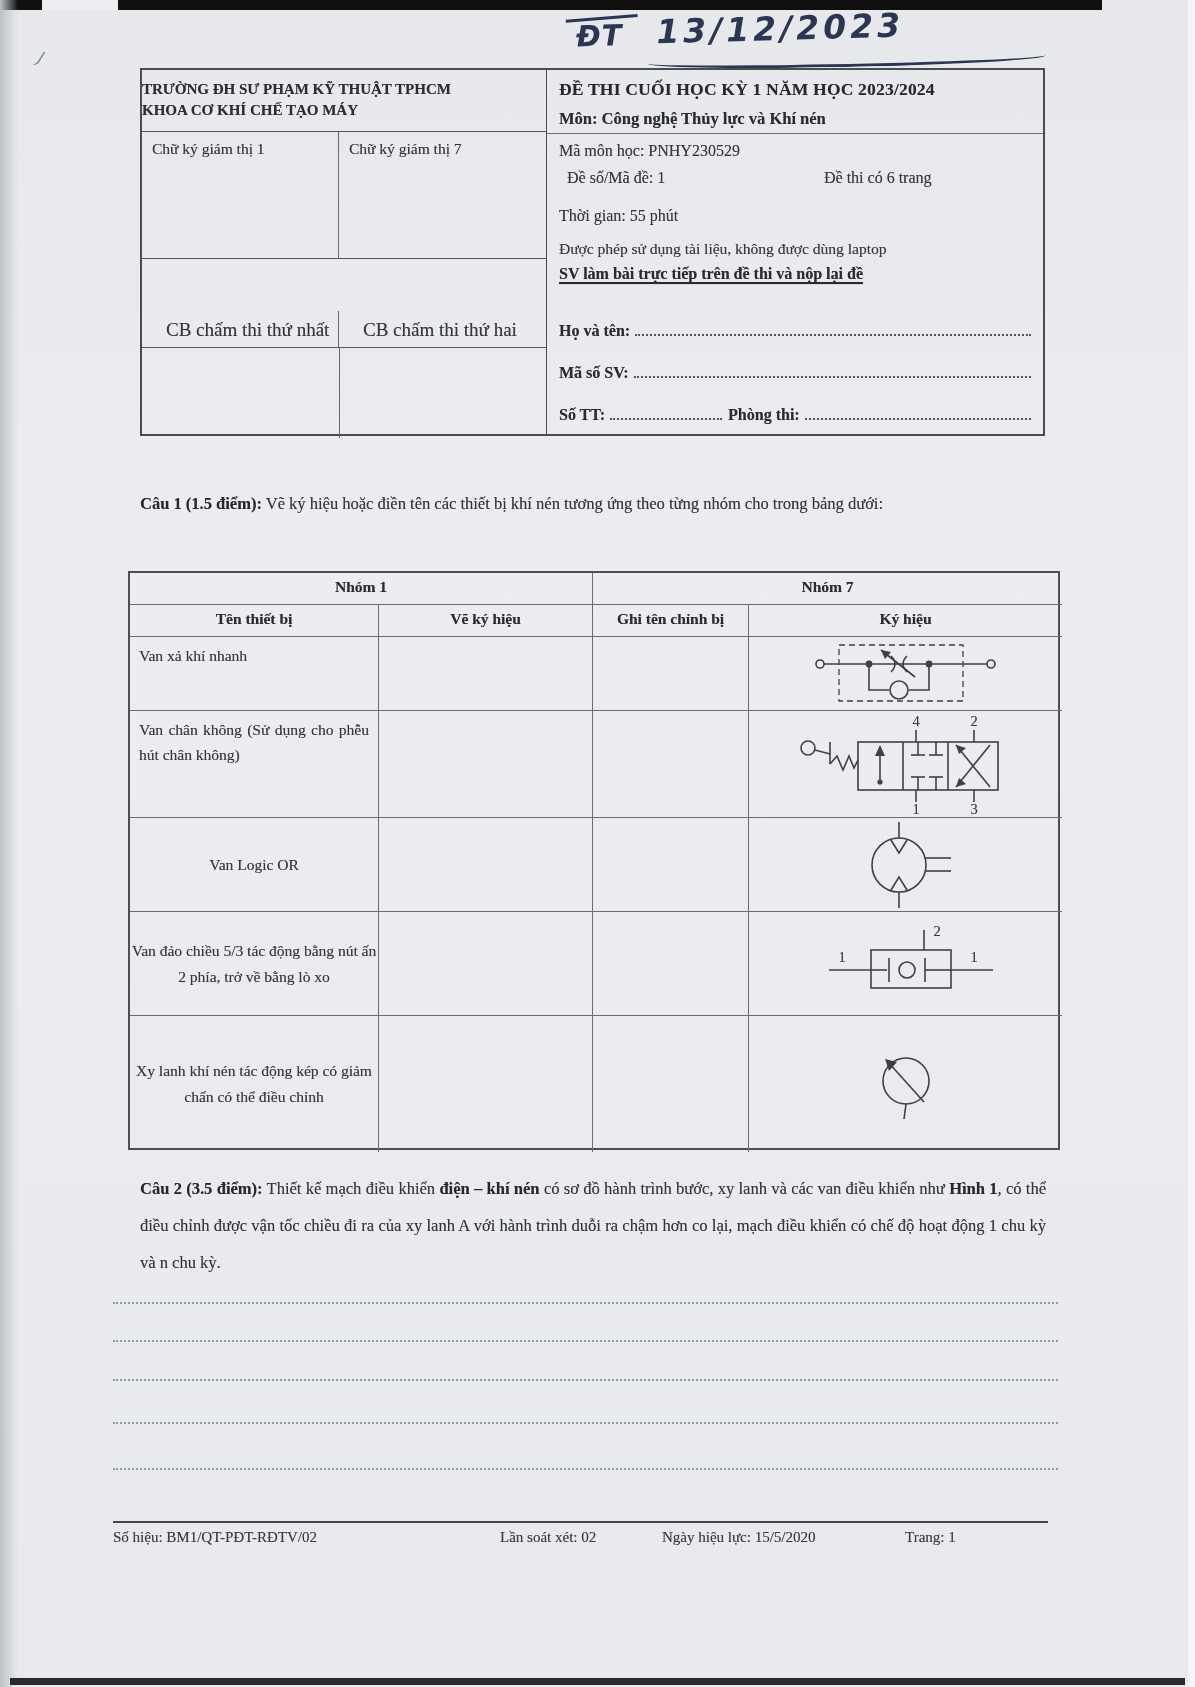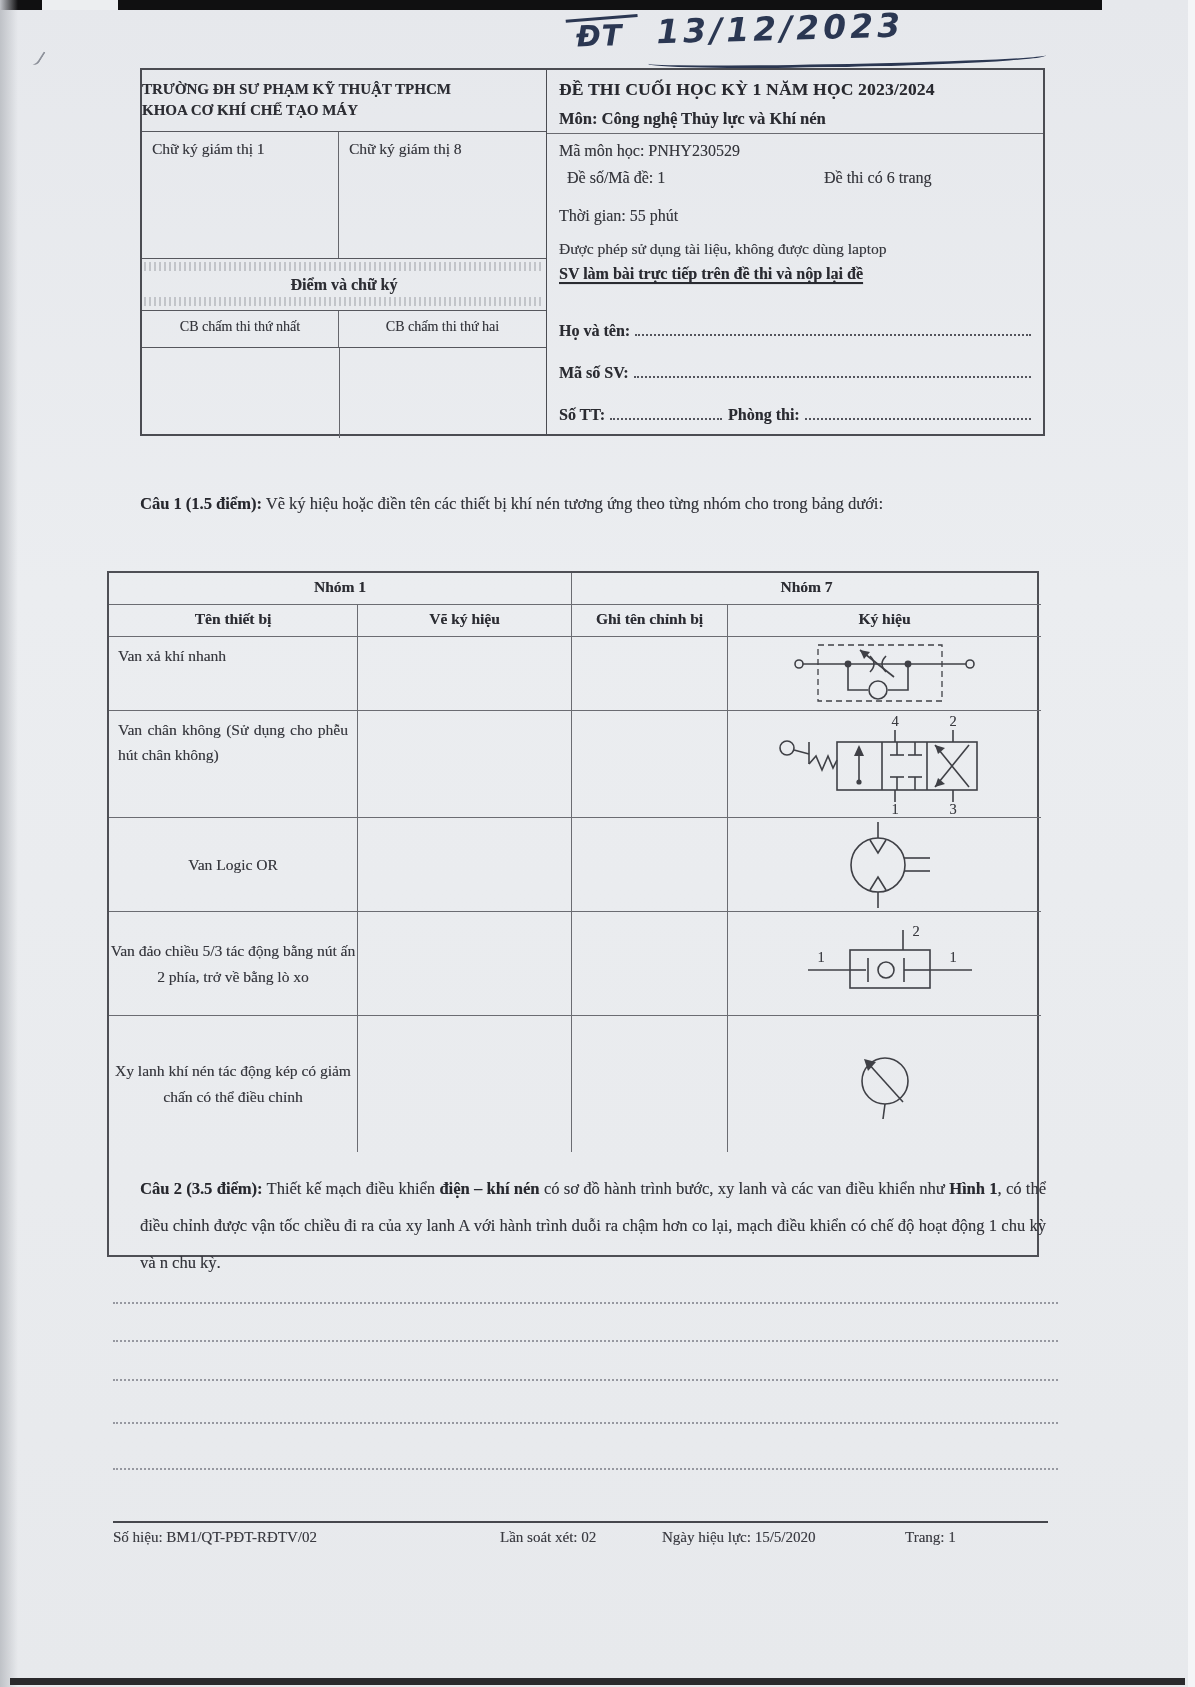--- a/index.html
+++ b/index.html
@@ -45,22 +45,22 @@
   .sigcell.last{flex:1;border-right:none;}
   .scoreband{position:absolute;left:0;top:189px;width:100%;height:52px;
     border-bottom:1.4px solid #56575d;box-sizing:border-box;text-align:center;
     font-weight:bold;font-size:16px;padding-top:17px;color:#2c2d33;}
   .scoreband::before,.scoreband::after{content:"";position:absolute;left:2px;right:2px;height:9px;
     background:repeating-linear-gradient(90deg,rgba(106,109,118,.38) 0 2px,rgba(106,109,118,0) 2px 5px);
     opacity:.8;}
   .scoreband::before{top:3px;} .scoreband::after{bottom:4px;}
   .graderrow{position:absolute;left:0;top:241px;width:100%;height:37px;
     border-bottom:1.4px solid #56575d;box-sizing:border-box;display:flex;}
-  .gradercell{flex:0 0 197px;font-size:14px;text-align:center;padding-top:8px;
-    box-sizing:border-box;border-right:1.3px solid #66676d;}
+  .gradercell{flex:0 0 197px;font-size:19px;padding-top:8px;
+    box-sizing:border-box;border-right:1.3px solid #66676d;padding-left:24px;}
   .gradercell.last{flex:1;border-right:none;}
   .emptyrow{position:absolute;left:0;top:278px;width:100%;height:90px;box-sizing:border-box;}
   .emptyrow .vd{position:absolute;left:197px;top:0;height:100%;border-left:1.3px solid #66676d;}
 
   .hdr-right{position:absolute;left:405px;top:0;right:0;height:100%;box-sizing:border-box;}
   .hr-line{position:absolute;left:12px;right:10px;font-size:16px;}
   .hr-title{top:9px;font-weight:bold;font-size:17.5px;letter-spacing:.2px;color:#28292f;}
   .hr-subject{top:39px;font-weight:bold;font-size:16.5px;color:#2a2b31;}
   .hr-rule{position:absolute;left:0;right:0;top:63px;border-top:1.3px solid #6a6b71;}
   .hr-course{top:72px;}
@@ -78,21 +78,21 @@
 
   
   .q-par{position:absolute;left:140px;width:906px;font-size:16.5px;
     text-align:justify;color:#34353b;}
   .q1-par{top:489px;line-height:29px;}
   .q2-par{top:1170px;line-height:37px;}
   .q-label{font-weight:bold;color:#27282e;}
   .q-bold{font-weight:bold;color:#27282e;}
 
   
-  .q1-table{position:absolute;left:107px;top:571px;width:932px;height:686px;
+  .q1-table{position:absolute;left:128px;top:571px;width:932px;height:579px;
     display:grid;grid-template-columns:249px 214px 156px 313px;
     grid-template-rows:32px 32px 74px 107px 94px 104px 136px;
     border:2px solid #4e4f55;box-sizing:border-box;font-size:15.5px;}
   .tc{border-right:1.2px solid #6b6c72;border-bottom:1.2px solid #6b6c72;
     box-sizing:border-box;position:relative;overflow:hidden;}
   .tc.lastcol{border-right:none;} .tc.lastrow{border-bottom:none;}
   .th{font-weight:bold;text-align:center;padding-top:5px;color:#2b2c32;}
   .name-cell{padding:6px 9px;line-height:25px;}
   .cell-top{text-align:left;}
   .cell-just{text-align:justify;}
@@ -132,23 +132,22 @@
   <div class="hw-underline"></div>
 
   <div class="hdr">
     <div class="hdr-left">
       <div class="school">
         <div>TRƯỜNG ĐH SƯ PHẠM KỸ THUẬT TPHCM</div>
         <div>KHOA CƠ KHÍ CHẾ TẠO MÁY</div>
       </div>
       <div class="sigrow">
         <div class="sigcell">Chữ ký giám thị 1</div>
-        <div class="sigcell last">Chữ ký giám thị 8</div>
-      </div>
-      <div class="scoreband">Điểm và chữ ký</div>
+        <div class="sigcell last">Chữ ký giám thị 7</div>
+      </div>
       <div class="graderrow">
         <div class="gradercell">CB chấm thi thứ nhất</div>
         <div class="gradercell last">CB chấm thi thứ hai</div>
       </div>
       <div class="emptyrow">
           <div class="vd"></div>
         </div>
     </div>
 
     <div class="hdr-right">

